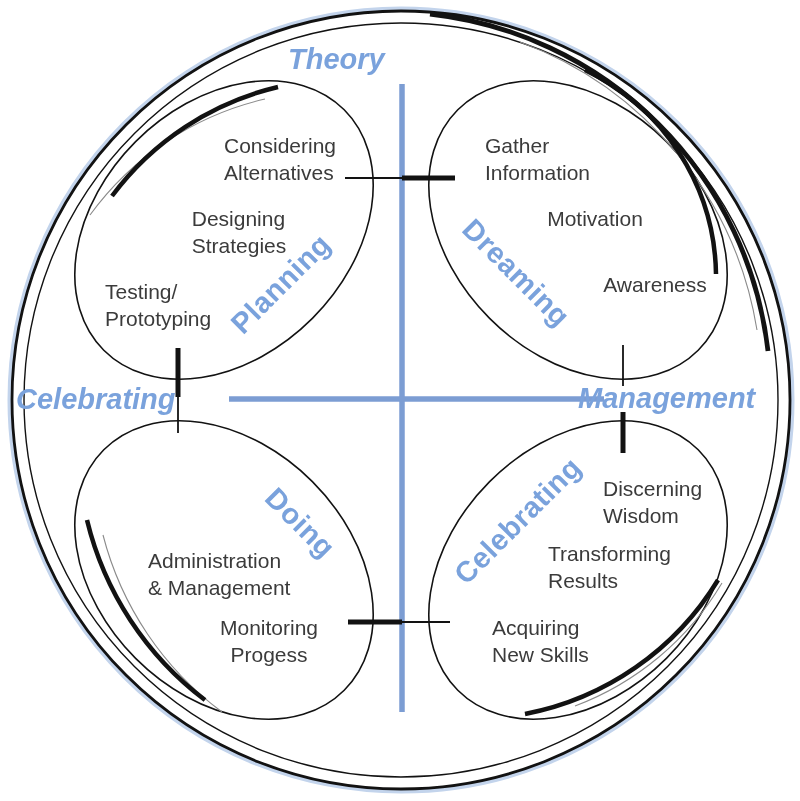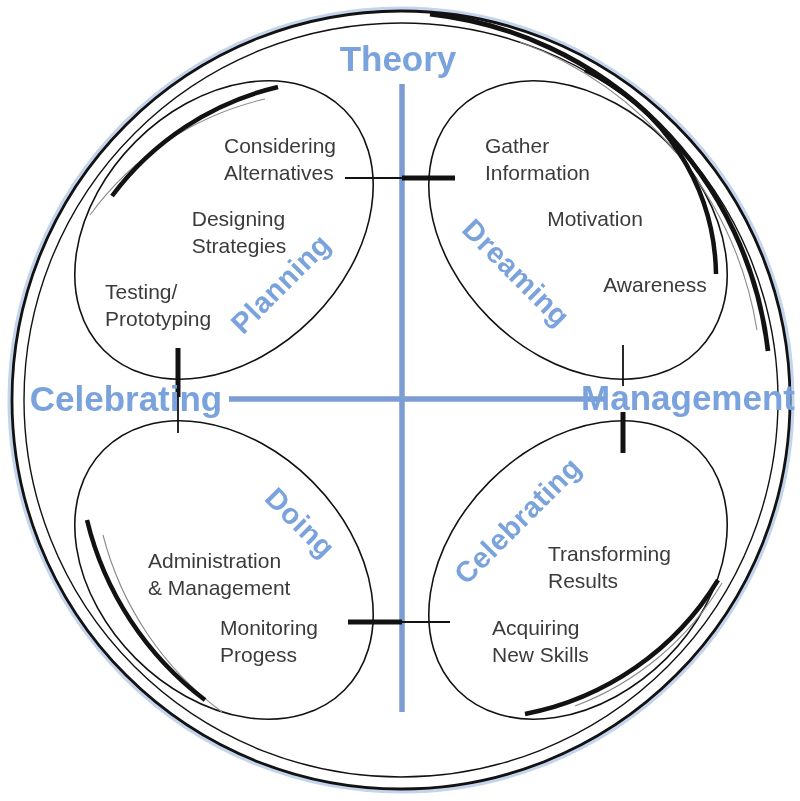--- a/index.html
+++ b/index.html
@@ -8,22 +8,22 @@
   .stage svg{position:absolute;left:0;top:0;}
 
   
   .st-rim{stroke:var(--outer-rim,#C3D4EC);}
   .st-ink{stroke:var(--ink,#121212);}
   .st-hair{stroke:#8a8a8a;}
   .st-axis{stroke:var(--axis-line,#7C9DD3);}
 
   .txt{position:absolute;white-space:pre-line;}
 
-  .axis-label{color:var(--accent-text,#7AA2DC);font-weight:bold;font-size:35px;
-              text-align:center;width:220px;transform:translate(-50%,-50%);}
+  .axis-label{color:var(--accent-text,#7AA2DC);font-weight:bold;font-size:29px;
+              text-align:left;width:220px;transform:translate(-50%,-50%);font-style:italic;}
   .quad-label{color:var(--accent-text,#7AA2DC);font-weight:bold;font-size:29px;
               letter-spacing:0.5px;text-align:center;}
   .rot-neg{transform:translate(-50%,-50%) rotate(-45deg);}
   .rot-pos{transform:translate(-50%,-50%) rotate(45deg);}
 
   .item{color:var(--item-text,#3B3B3B);font-size:21px;line-height:27px;}
   .item.centered{text-align:left;transform:translate(-50%,-50%);}
 </style>
 </head>
 <body>
@@ -91,21 +91,23 @@
   <div class="txt item" style="left:105px;top:278px;">Testing/
 Prototyping</div>
 
   <div class="txt item" style="left:485px;top:132px;">Gather
 Information</div>
   <div class="txt item centered" style="left:595px;top:218px;">Motivation</div>
   <div class="txt item centered" style="left:655px;top:284px;">Awareness</div>
 
   <div class="txt item" style="left:148px;top:540px;margin-top:7px;">Administration
 &amp; Management</div>
-  <div class="txt item" style="left:220px;top:614px;">Monitoring
+  <div class="txt item" style="left:220px;top:614px;text-align:center;">Monitoring
 Progess</div>
 
+  <div class="txt item" style="left:603px;top:475px;">Discerning
+Wisdom</div>
   <div class="txt item" style="left:548px;top:540px;">Transforming
 Results</div>
   <div class="txt item" style="left:492px;top:614px;">Acquiring
 New Skills</div>
 
 </div>
 
 </body></html>

